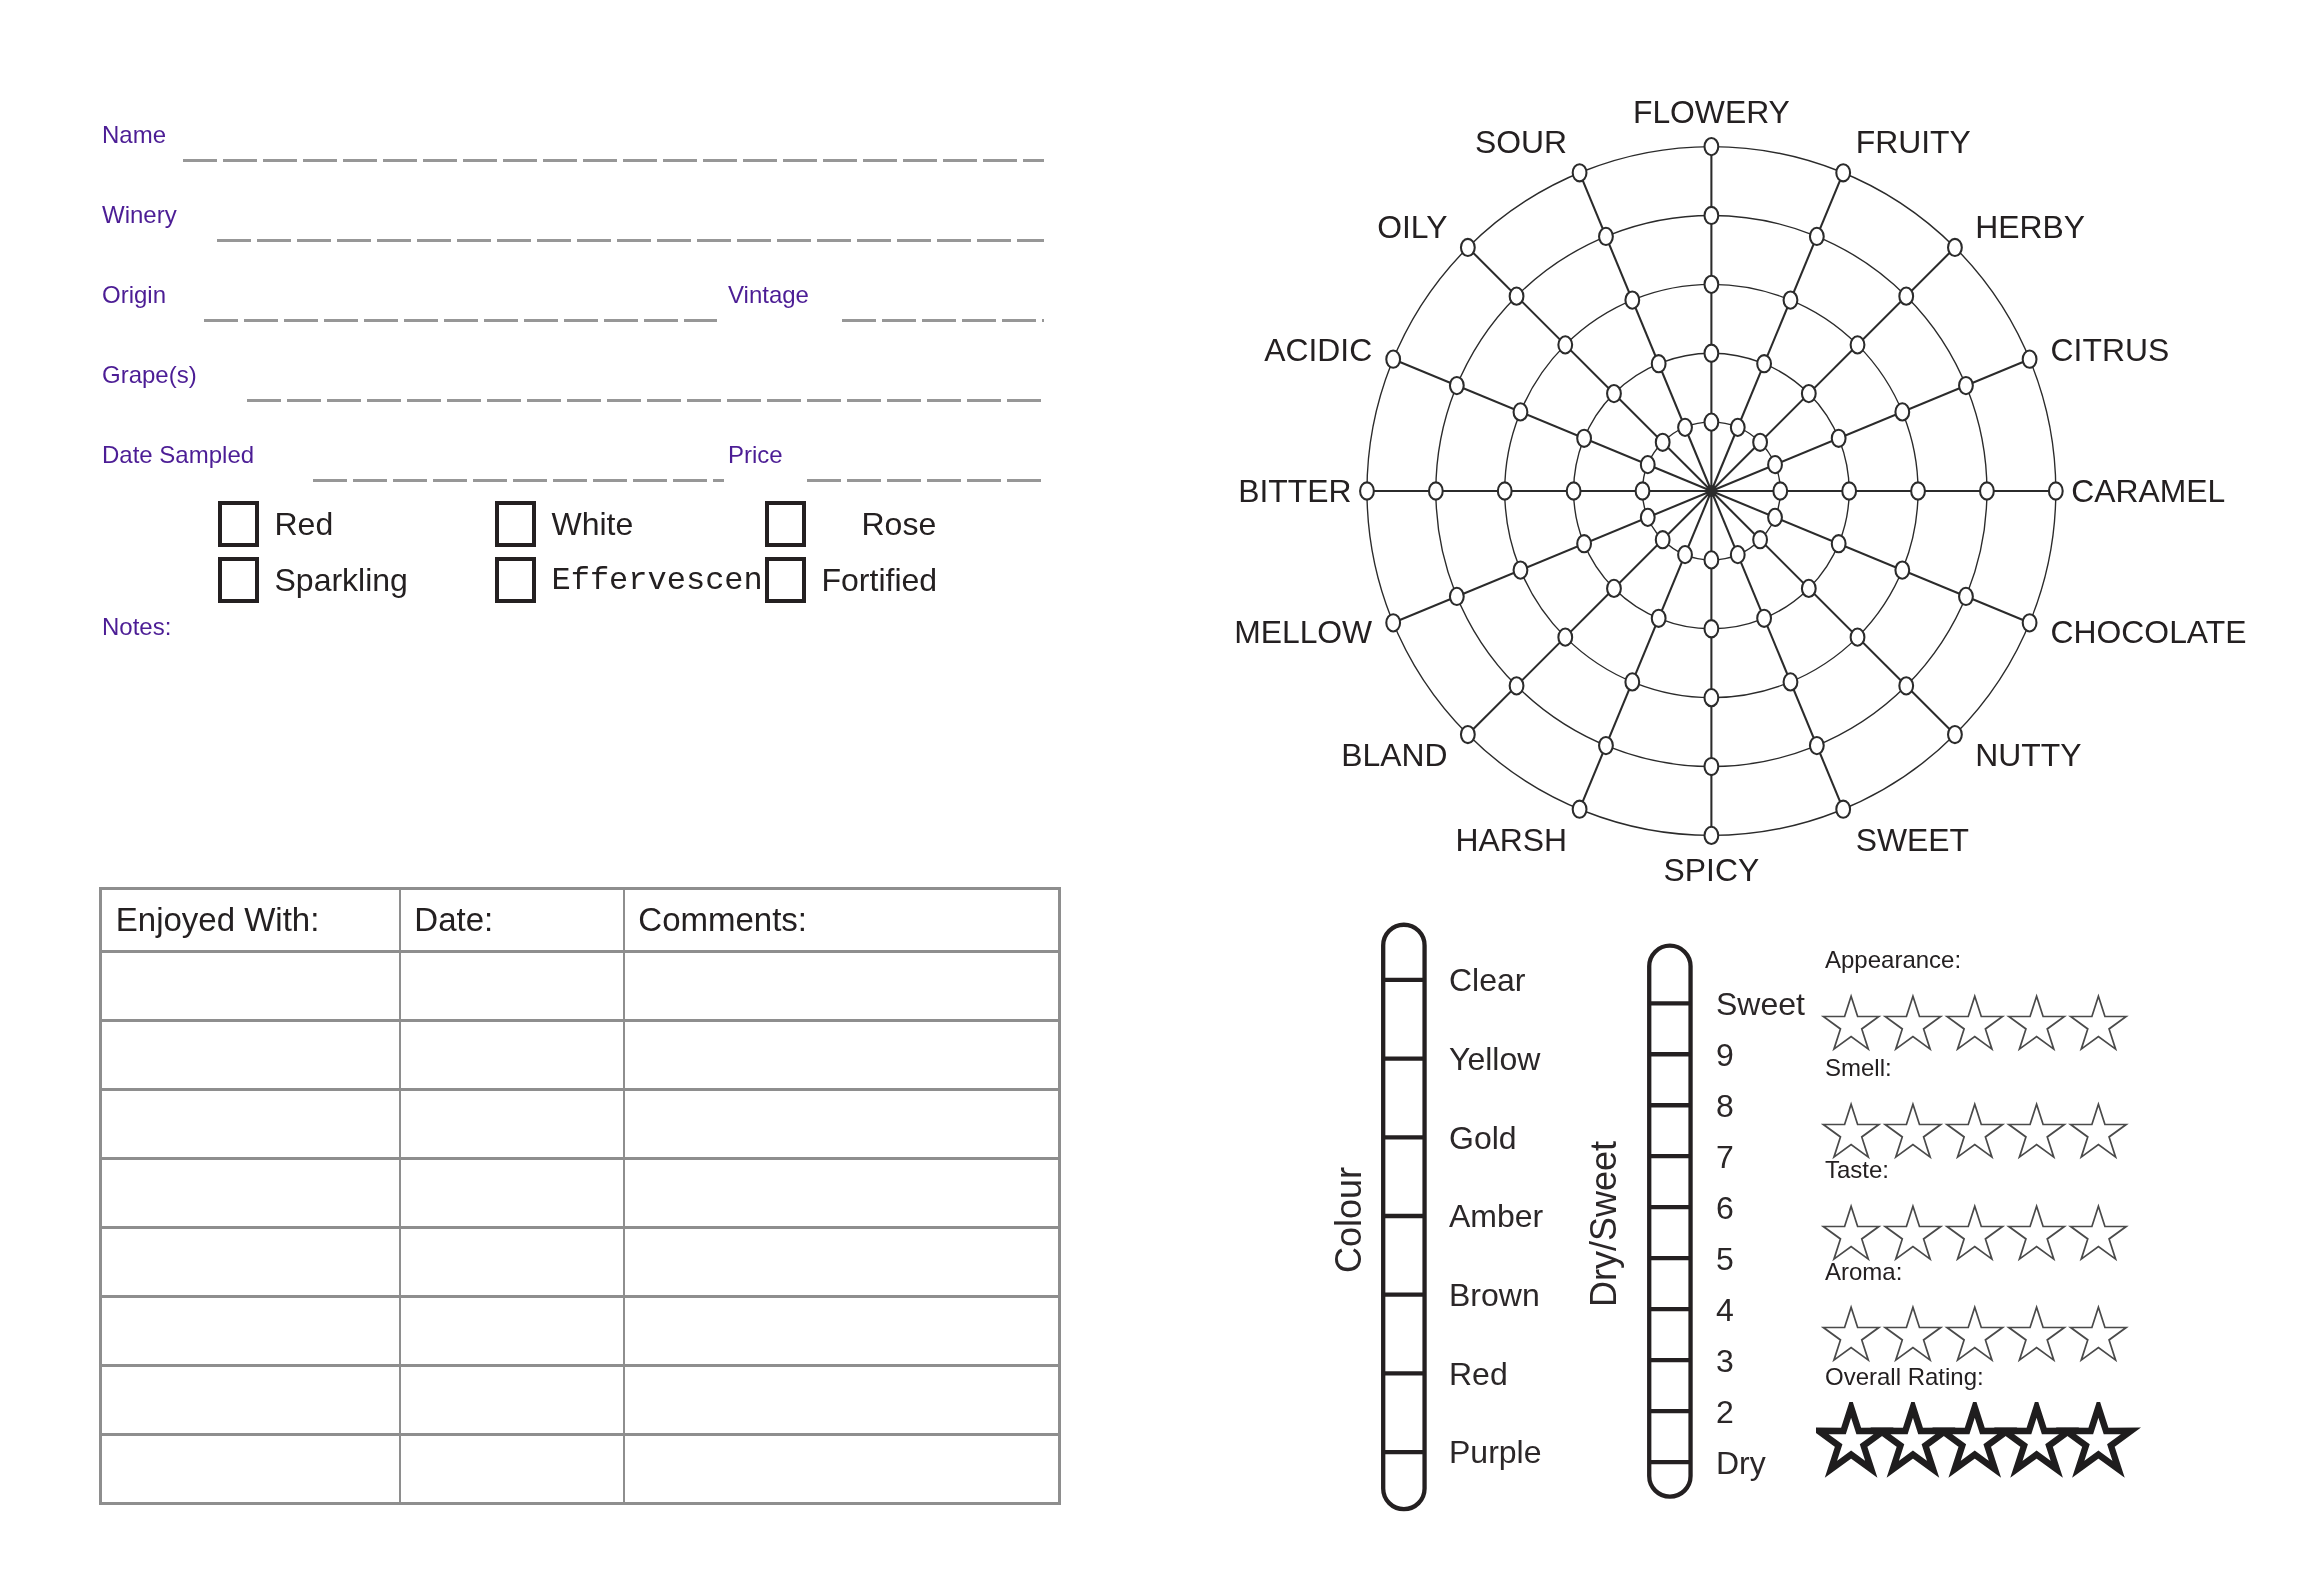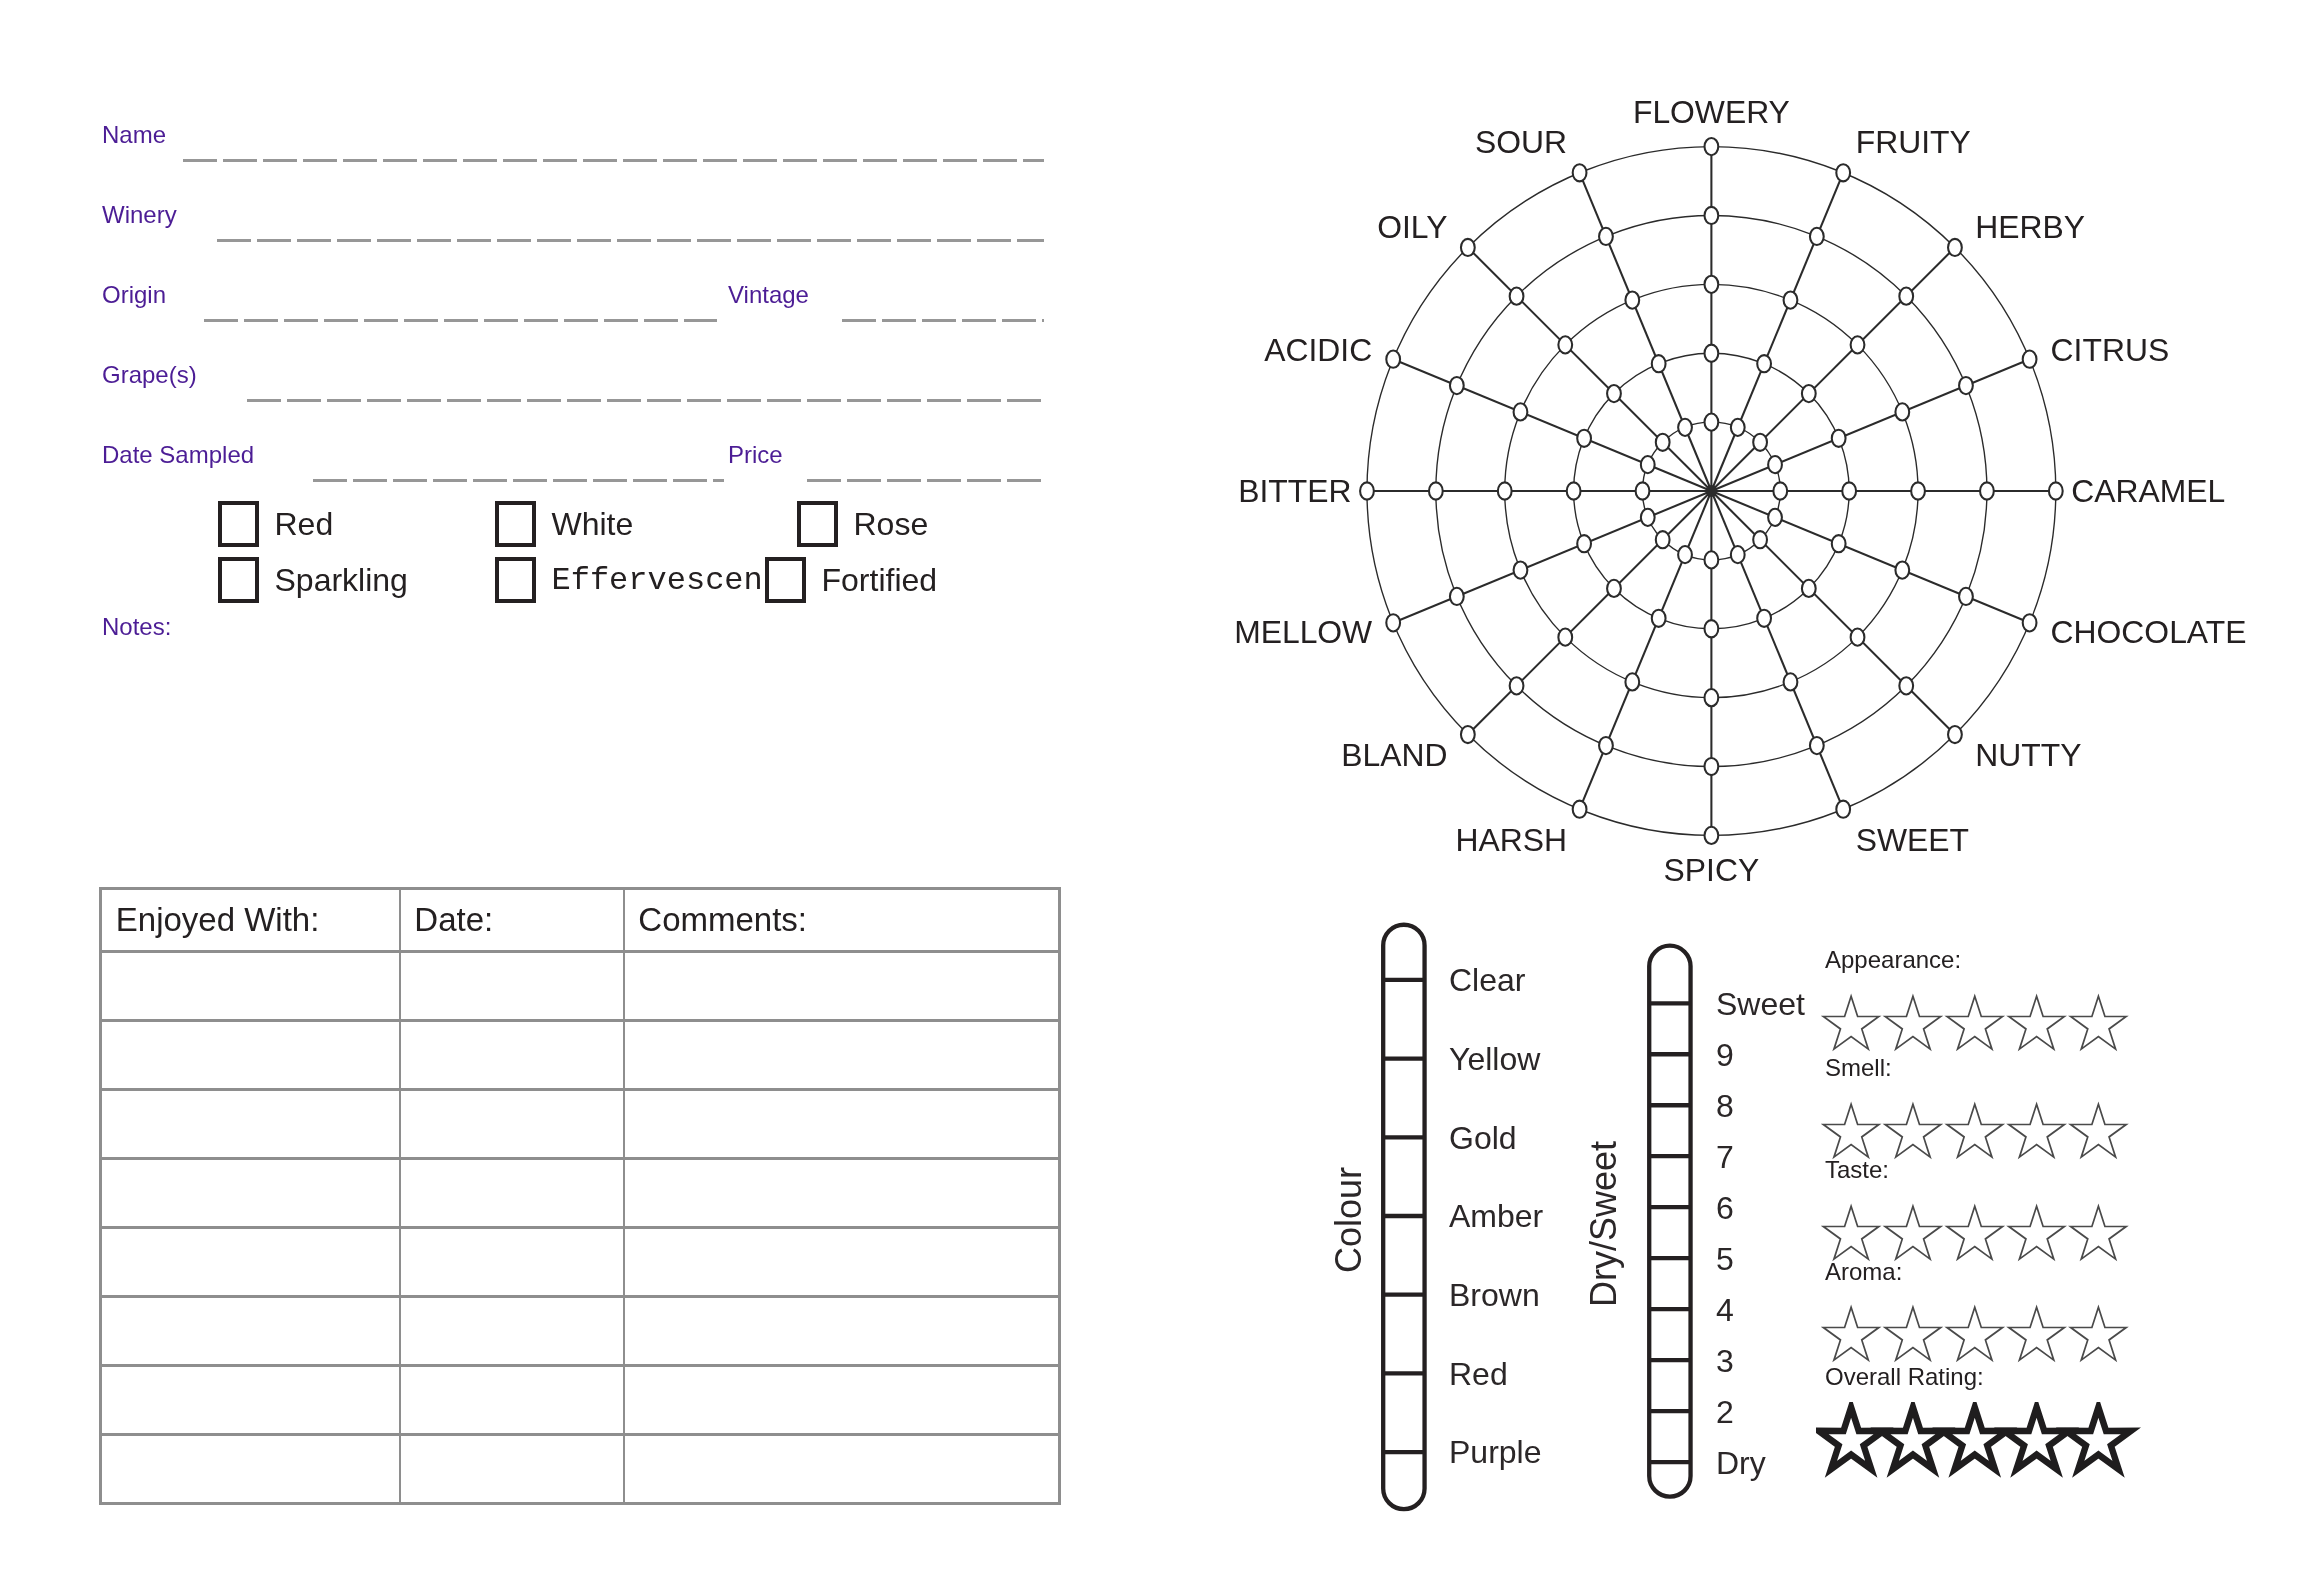--- a/index.html
+++ b/index.html
@@ -49,21 +49,21 @@
 
   <div id="checkbox-area">
       <div class="cb" style="left: 218px; top: 501px;">
         <span class="cbbox"></span>
         <span class="cblabel">Red</span>
       </div>
       <div class="cb" style="left: 495px; top: 501px;">
         <span class="cbbox"></span>
         <span class="cblabel">White</span>
       </div>
-      <div class="cb" style="left: 797px; top: 501px;">
+      <div class="cb" style="left: 765px; top: 501px; gap: 40px;">
         <span class="cbbox"></span>
         <span class="cblabel">Rose</span>
       </div>
       <div class="cb" style="left: 218px; top: 557px;">
         <span class="cbbox"></span>
         <span class="cblabel">Sparkling</span>
       </div>
       <div class="cb" style="left: 495px; top: 557px; font-family: Liberation Mono, monospace;">
         <span class="cbbox"></span>
         <span class="cblabel">Effervescent</span>

